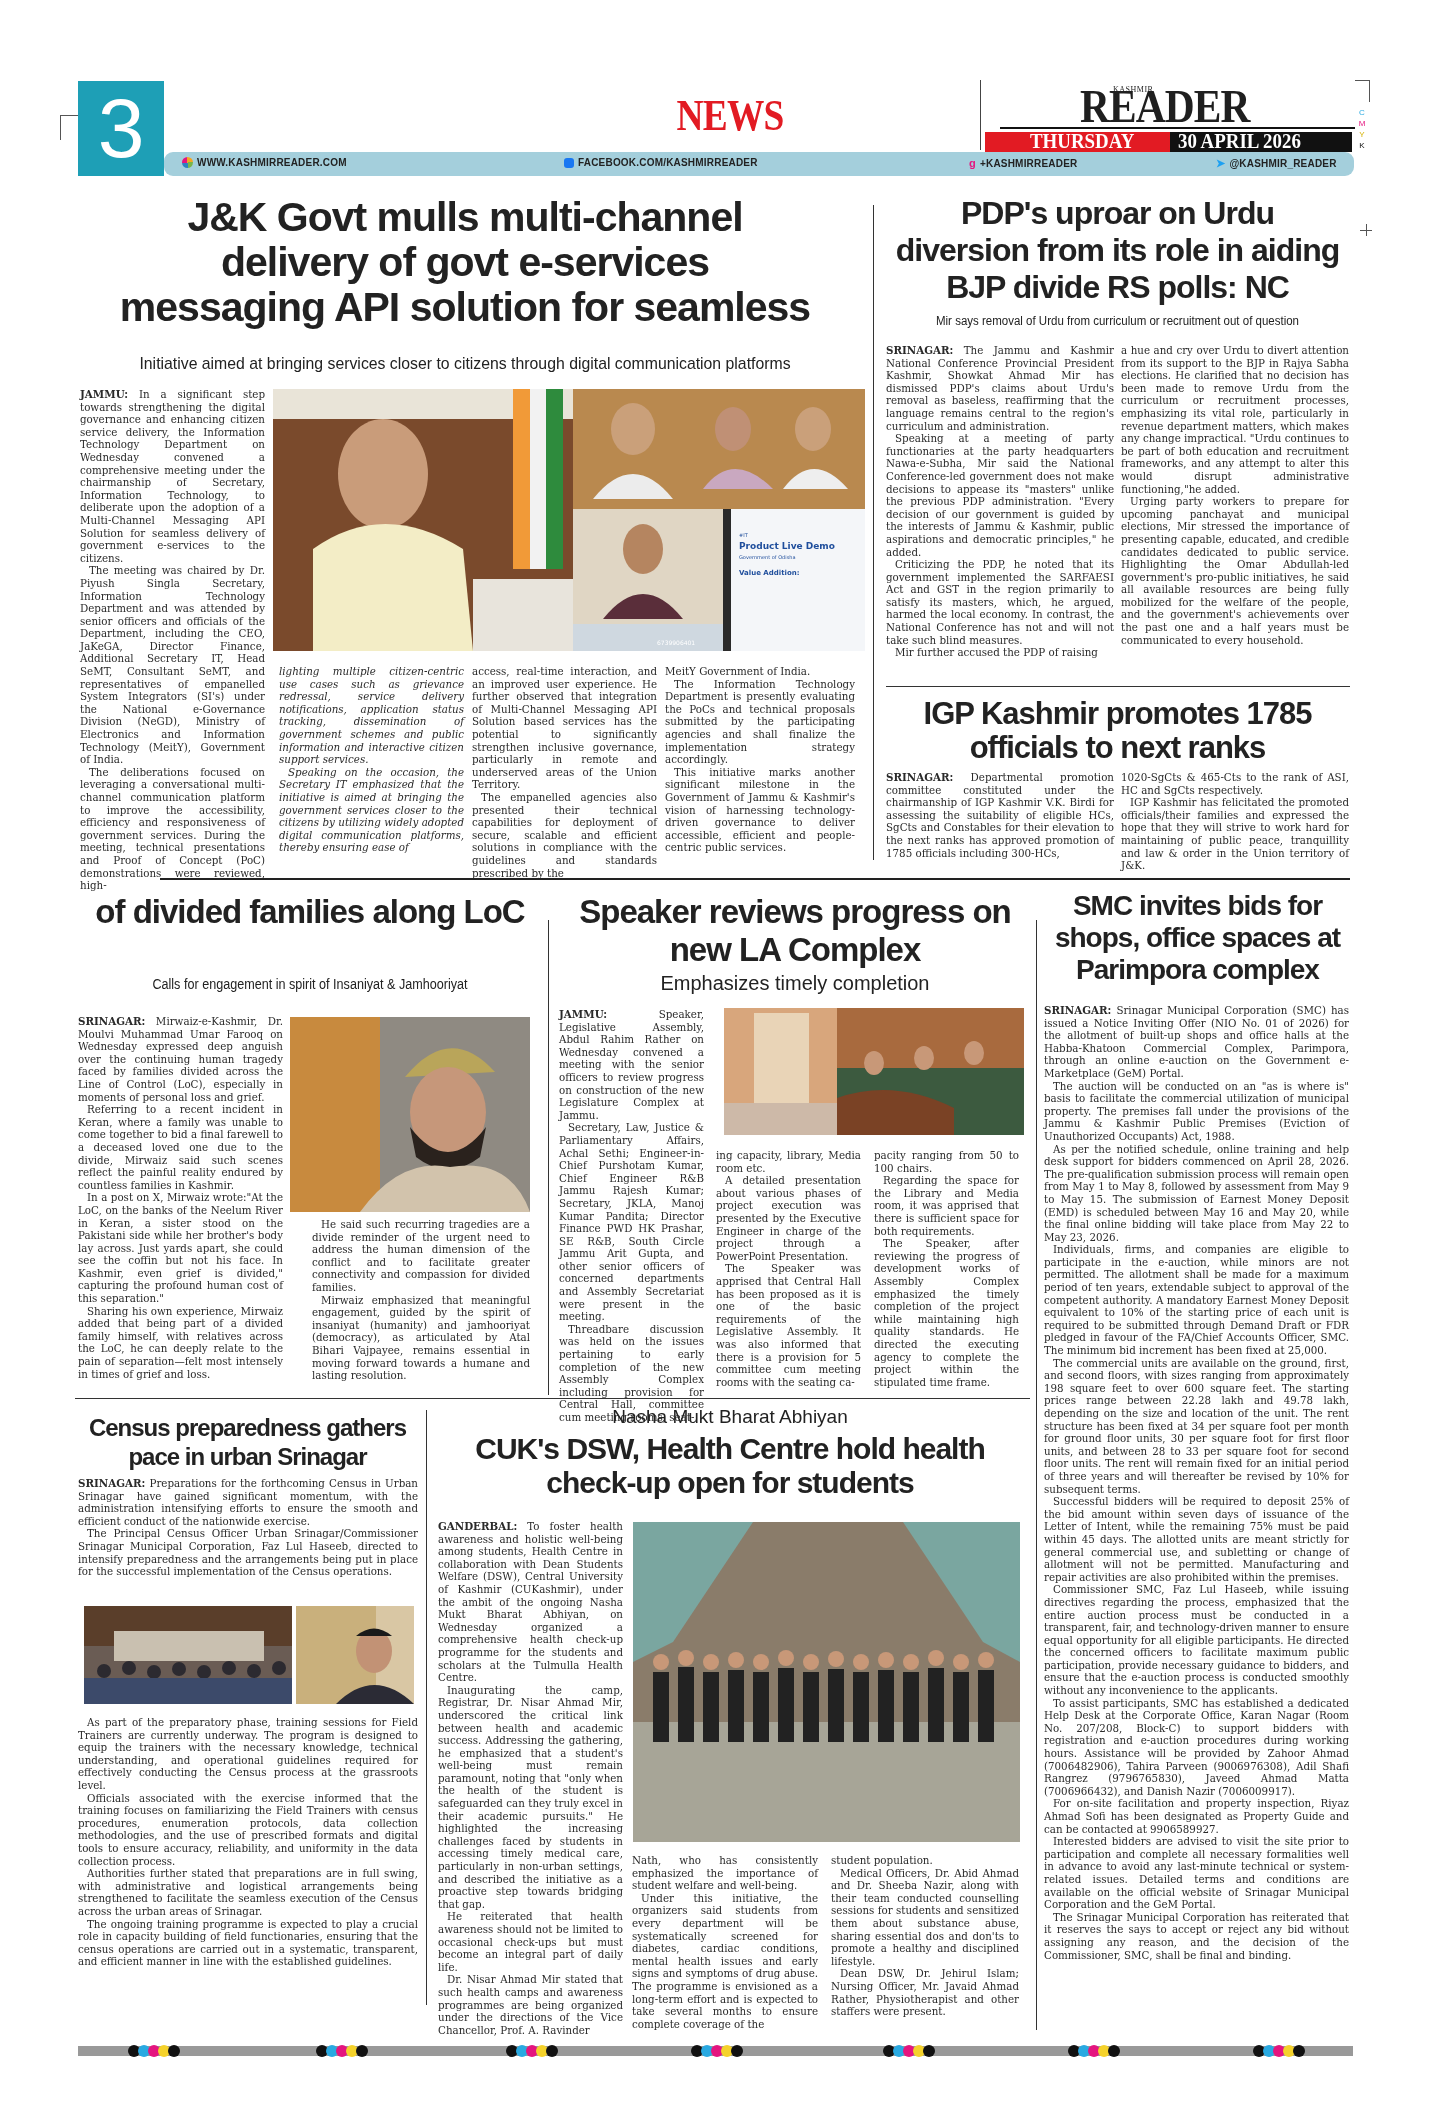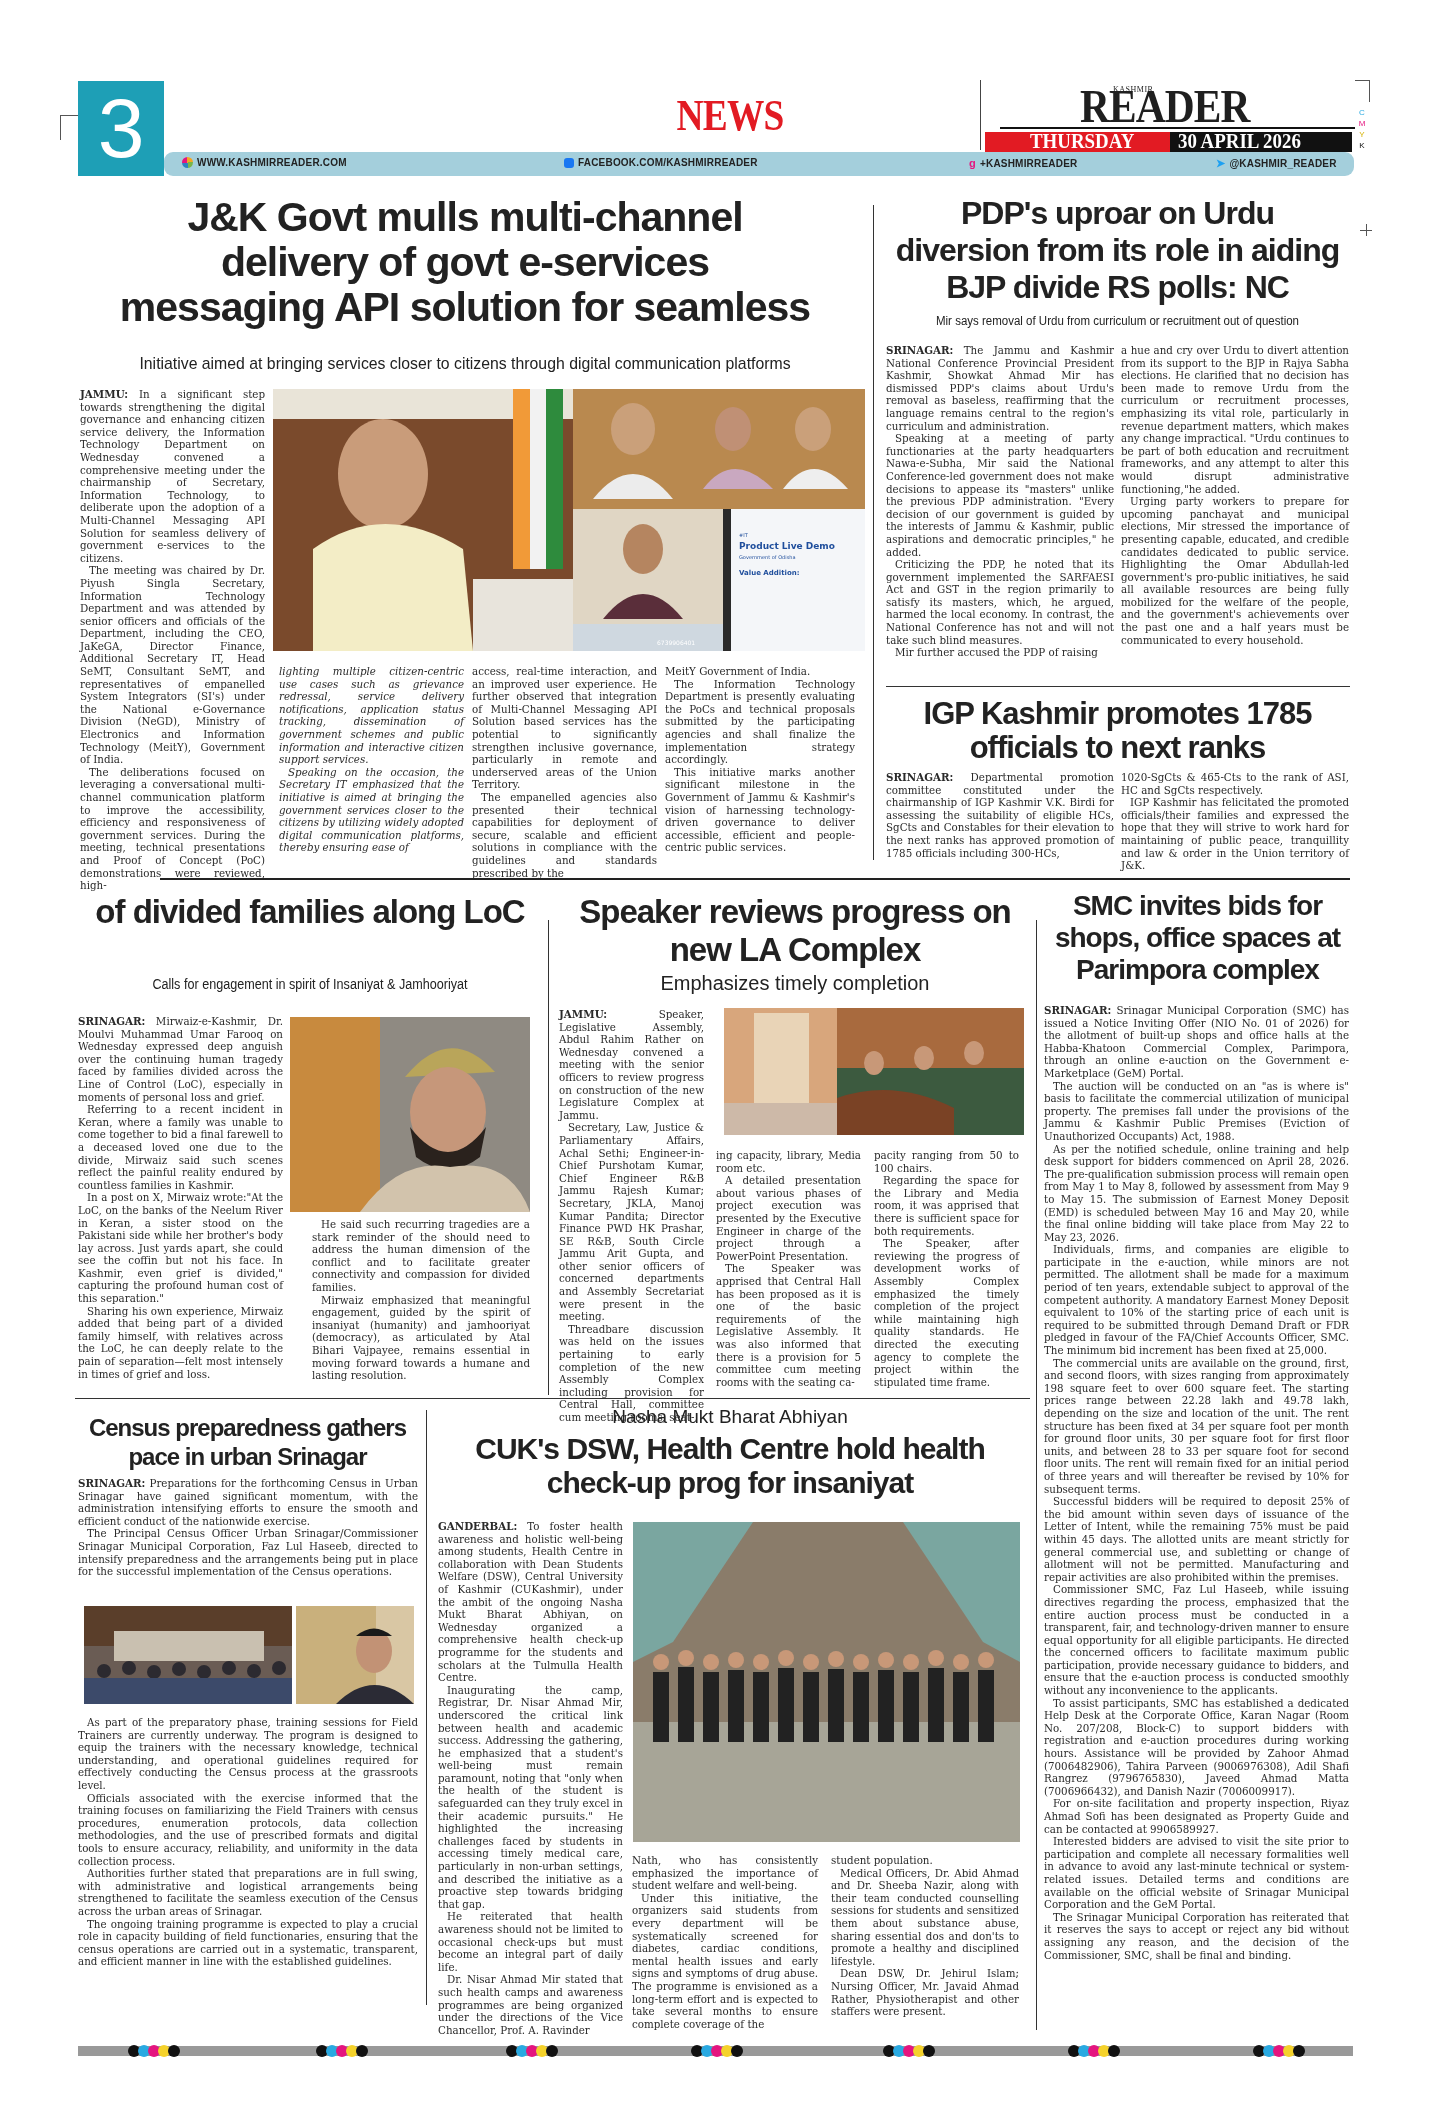--- a/index.html
+++ b/index.html
@@ -208,21 +208,21 @@
     <svg width="240" height="195" viewBox="0 0 240 195">
       <rect x="0" y="0" width="90" height="195" fill="#c88a3e"></rect>
       <rect x="90" y="0" width="150" height="195" fill="#8f8a82"></rect>
       <path d="M115 60 Q160 5 205 55 Z" fill="#b9a55a"></path>
       <ellipse cx="158" cy="95" rx="38" ry="45" fill="#c6977a"></ellipse>
       <path d="M120 110 Q158 160 196 110 L190 140 Q158 165 126 140 Z" fill="#2a221d"></path>
       <path d="M70 195 Q110 140 160 150 Q220 140 240 195 Z" fill="#d2c3ac"></path>
     </svg>
   </div>
   <div class="col" style="left:312px;top:1218px;width:218px;">
-    <p class="first" style="text-indent:9px;">He said such recurring tragedies are a stark reminder of the should need to address the human dimension of the conflict and to facilitate greater connectivity and compassion for divided families.</p>
+    <p class="first" style="text-indent:9px;">He said such recurring tragedies are a divide reminder of the urgent need to address the human dimension of the conflict and to facilitate greater connectivity and compassion for divided families.</p>
     <p>Mirwaiz emphasized that meaningful engagement, guided by the spirit of insaniyat (humanity) and jamhooriyat (democracy), as articulated by Atal Bihari Vajpayee, remains essential in moving forward towards a humane and lasting resolution.</p>
   </div>
 </article>
 
 <div class="rule-v" style="left:548px;top:920px;height:475px;"></div>
 
 <article>
   <h1 class="hl" style="left:560px;top:893px;width:470px;font-size:33px;line-height:38px;">
     <span>Speaker reviews progress on</span>
     <span>new LA Complex</span>
@@ -324,21 +324,21 @@
     <p>The ongoing training programme is expected to play a crucial role in capacity building of field functionaries, ensuring that the census operations are carried out in a systematic, transparent, and efficient manner in line with the established guidelines.</p>
   </div>
 </article>
 
 <div class="rule-v" style="left:426px;top:1410px;height:595px;"></div>
 
 <article>
   <div class="deck" style="left:435px;top:1406px;width:590px;font-size:19px;">Nasha Mukt Bharat Abhiyan</div>
   <h1 class="hl" style="left:435px;top:1432px;width:590px;font-size:30px;line-height:34px;">
     <span>CUK's DSW, Health Centre hold health</span>
-    <span>check-up prog for insaniyat</span>
+    <span>check-up open for students</span>
   </h1>
   <div class="col" style="left:438px;top:1520px;width:185px;">
     <p class="first"><span class="dateline">GANDERBAL:</span> <span>To foster health awareness and holistic well-being among students, Health Centre in collaboration with Dean Students Welfare (DSW), Central University of Kashmir (CUKashmir), under the ambit of the ongoing Nasha Mukt Bharat Abhiyan, on Wednesday organized a comprehensive health check-up programme for the students and scholars at the Tulmulla Health Centre.</span></p>
     <p>Inaugurating the camp, Registrar, Dr. Nisar Ahmad Mir, underscored the critical link between health and academic success. Addressing the gathering, he emphasized that a student's well-being must remain paramount, noting that "only when the health of the student is safeguarded can they truly excel in their academic pursuits." He highlighted the increasing challenges faced by students in accessing timely medical care, particularly in non-urban settings, and described the initiative as a proactive step towards bridging that gap.</p>
     <p>He reiterated that health awareness should not be limited to occasional check-ups but must become an integral part of daily life.</p>
     <p>Dr. Nisar Ahmad Mir stated that such health camps and awareness programmes are being organized under the directions of the Vice Chancellor, Prof. A. Ravinder</p>
   </div>
   <div class="photo" style="left:633px;top:1522px;width:387px;height:320px;background:#9c9a8c;">
     <svg width="387" height="320" viewBox="0 0 387 320">
       <rect x="0" y="0" width="387" height="200" fill="#8a7c6a"></rect>

